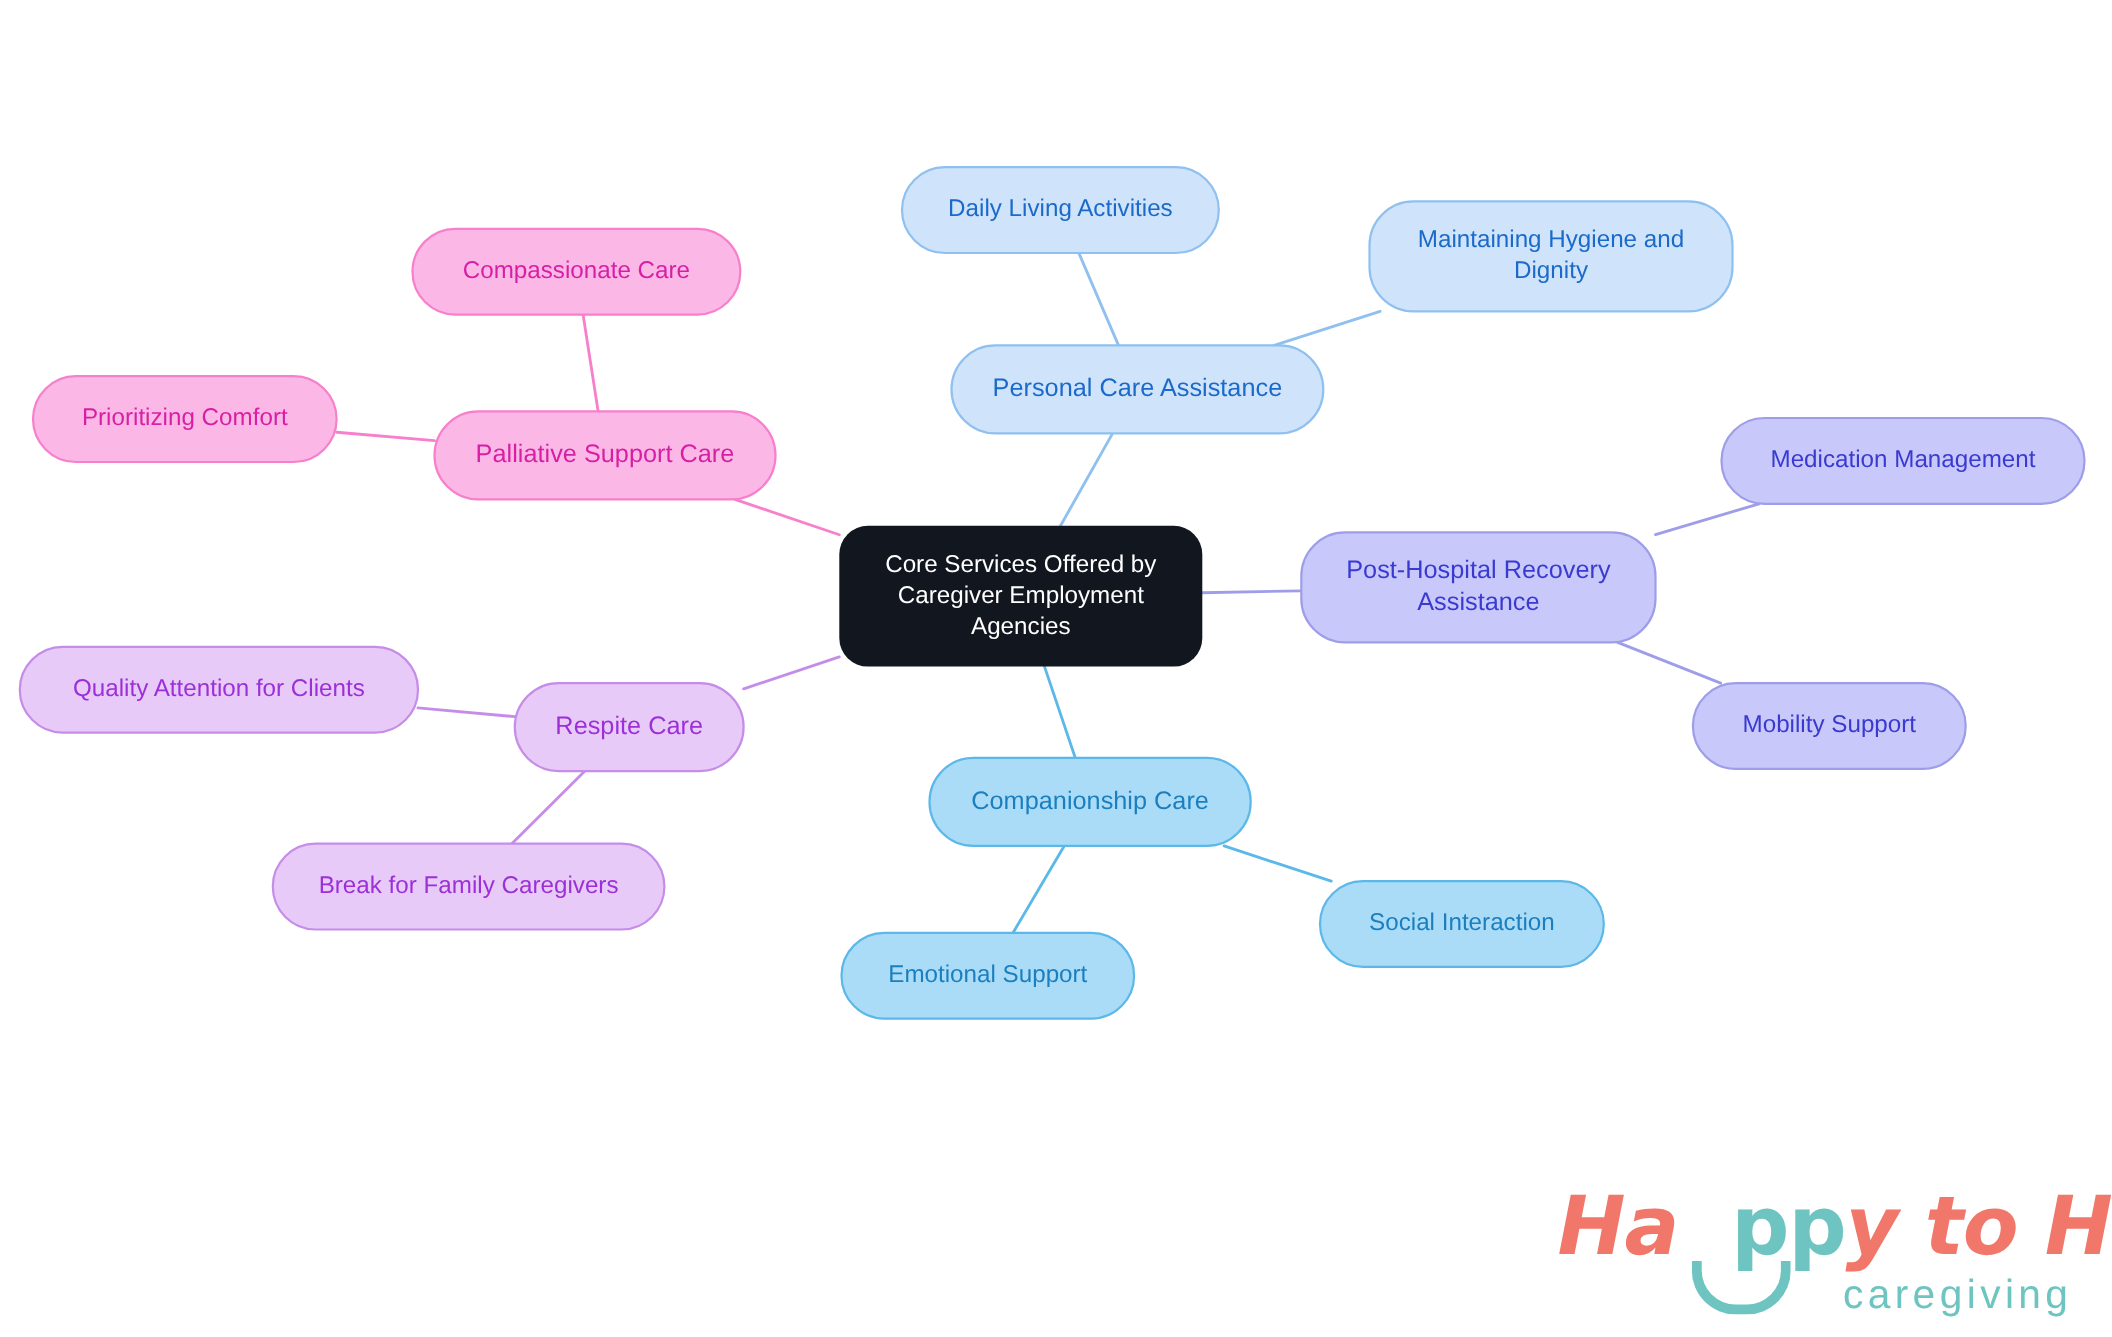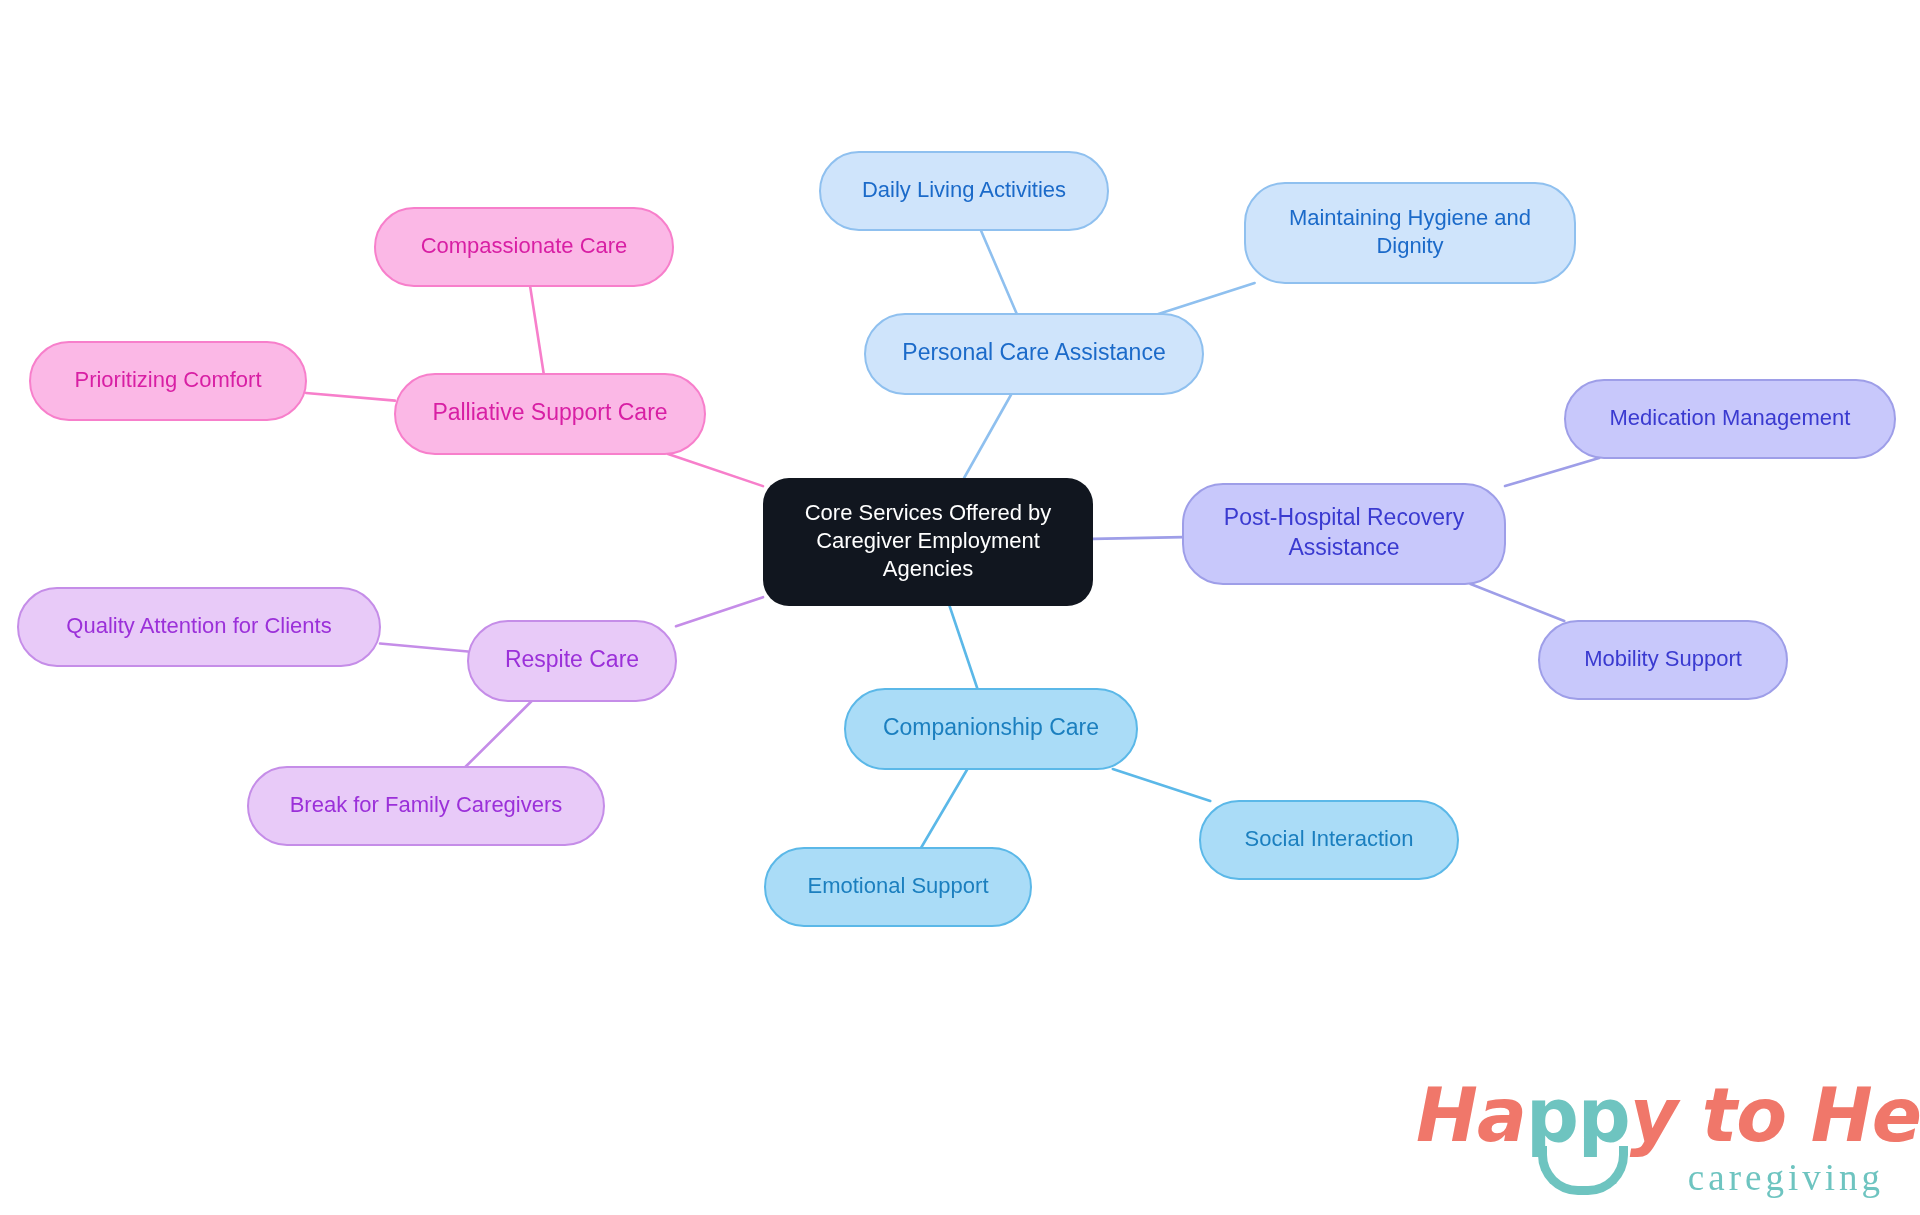--- a/index.html
+++ b/index.html
@@ -51,36 +51,36 @@
     left: 0;
     top: 0;
     font-family: "DejaVu Sans", sans-serif;
     font-weight: bold;
     font-size: 74px;
     letter-spacing: -1px;
     line-height: 1;
     white-space: nowrap;
   }
   .logo-coral { color: #f0776a; font-style: italic; }
-  .logo-teal  { color: #6ec4c0; }
+  .logo-teal  { color: #6ec4c0; margin-left: 48px; }
   .logo-smile {
     position: absolute;
     left: 122px;
     top: 68px;
     width: 72px;
     height: 40px;
     border: 9px solid #6ec4c0;
     border-top: 0;
     border-radius: 0 0 40px 40px;
   }
   .logo-sub {
     position: absolute;
     right: 2px;
     top: 78px;
-    font-family: Liberation Serif, serif;
+    font-family: Liberation Sans, sans-serif;
     font-size: 37px;
     letter-spacing: 4px;
     color: #6ec4c0;
     white-space: nowrap;
   }
 </style>
 </head>
 <body>
 
 <div id="mindmap-root">

